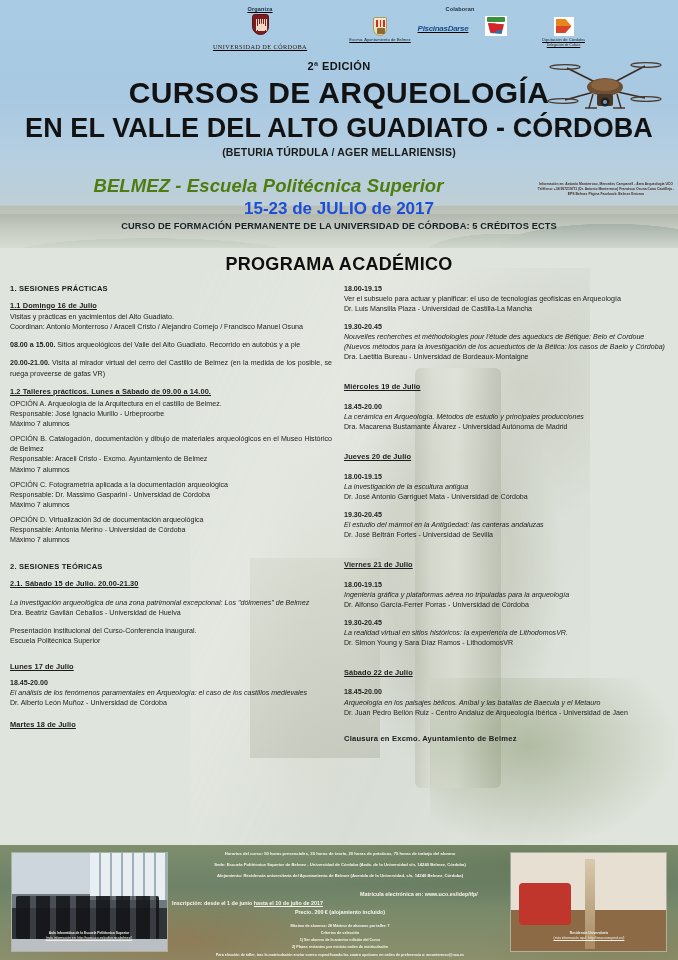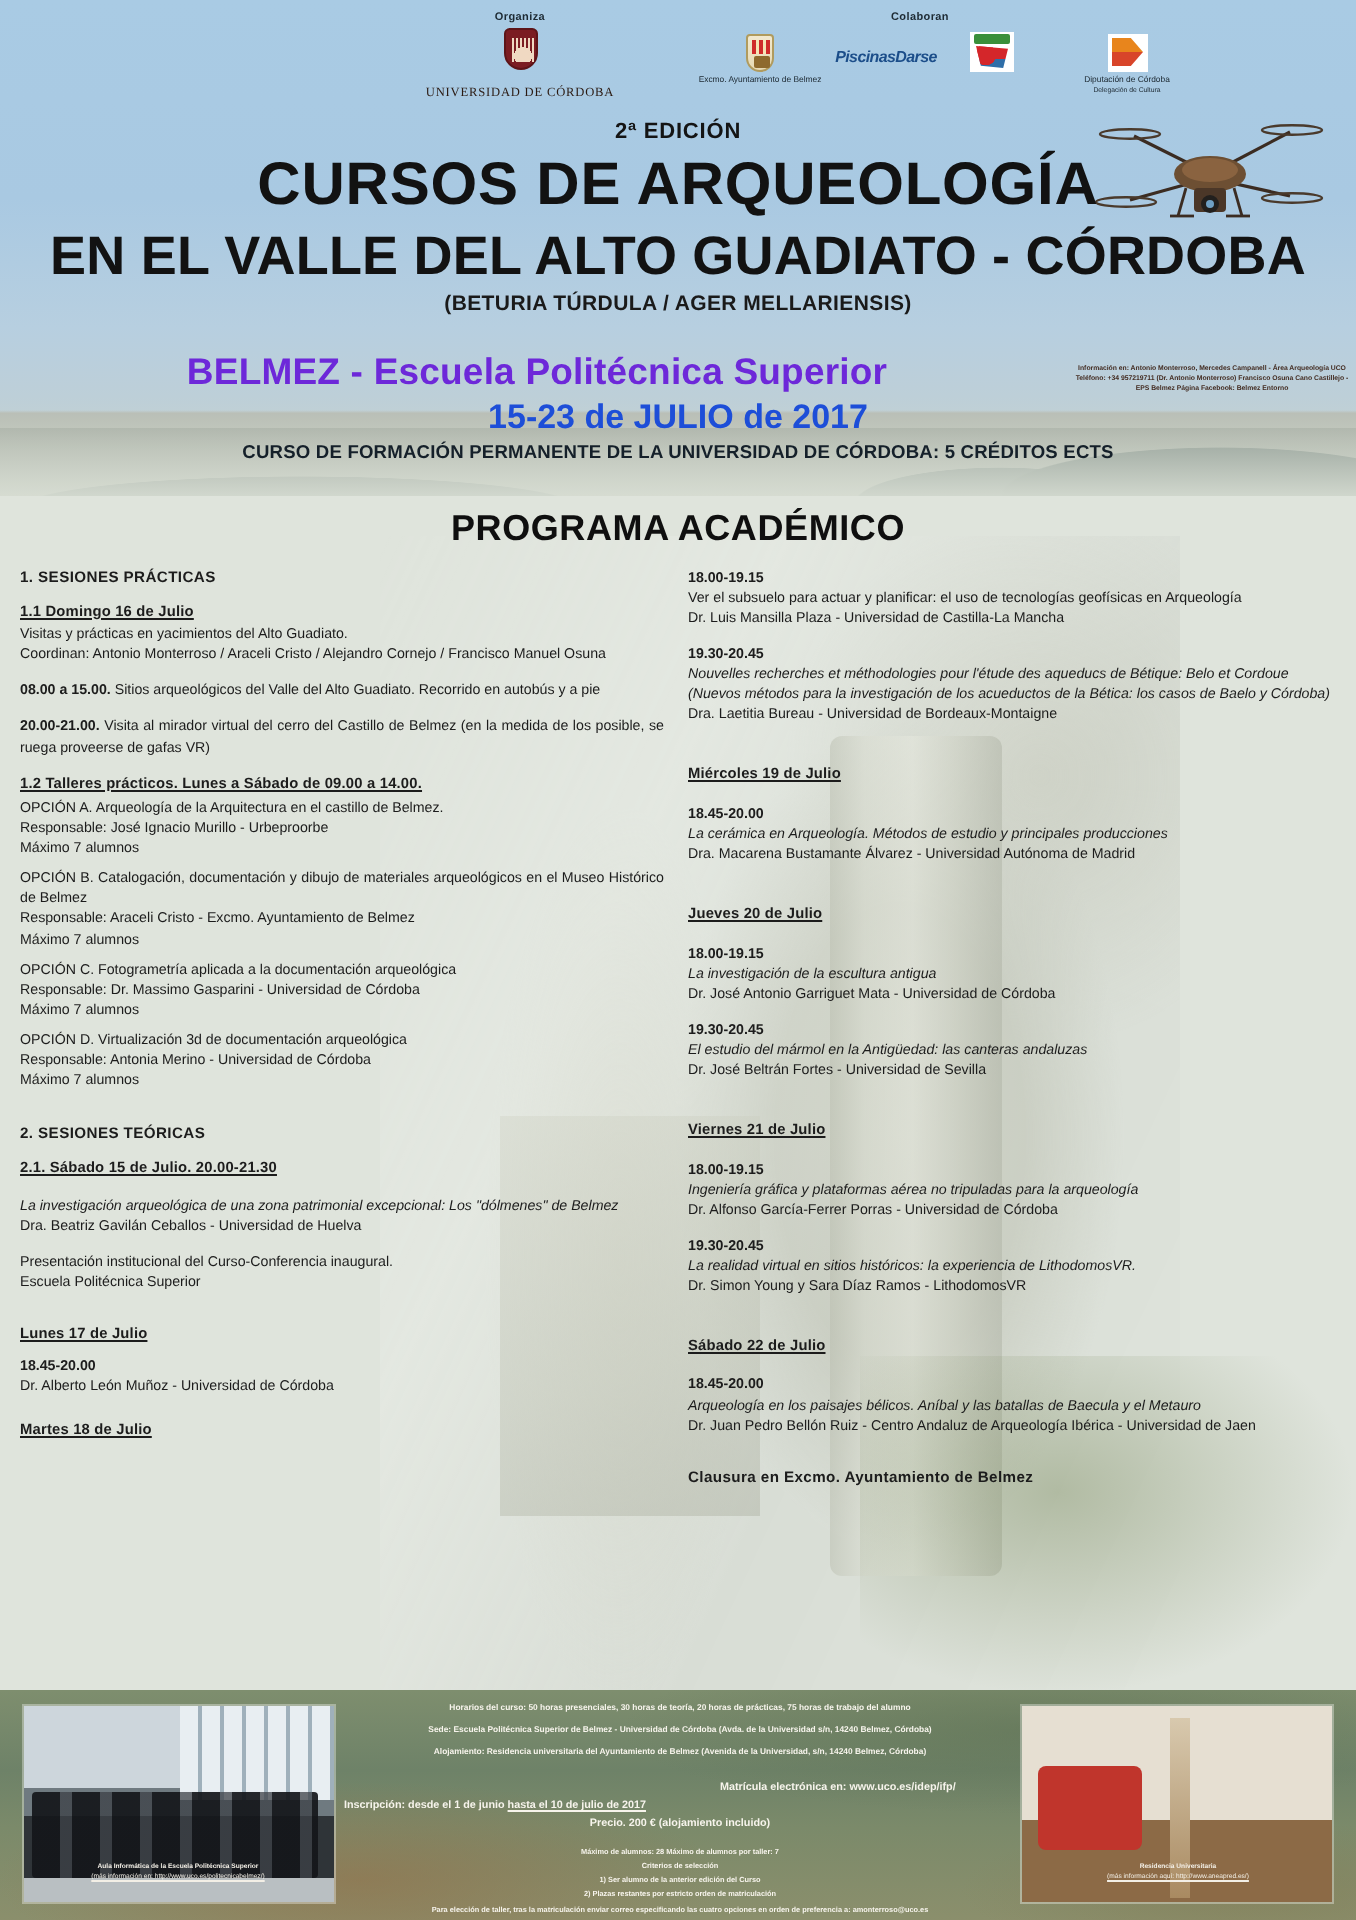--- a/index.html
+++ b/index.html
@@ -32,21 +32,21 @@
       linear-gradient(180deg, transparent 0%, transparent 42%, #b9bdb2 44%, #c9ccc0 70%, #d4d8cb 100%);
     opacity:.85;
   }
   .ridge2 {
     position:absolute; left:0; bottom:0; width:678px; height:34px;
     background: linear-gradient(180deg, rgba(150,160,150,.35), rgba(214,220,210,.9));
   }
 
   
   .logos { position:absolute; left:0; top:4px; width:678px; height:50px; }
-  .logo-group { position:absolute; text-align:center; }
+  .logo-group { position:absolute; text-align:center;text-decoration:underline; }
   .logo-cap {
     font-size:5.5px; font-weight:bold; color:#1d2a33; letter-spacing:.2px;
     display:block; margin-bottom:2px;
   }
   .logo-sub { font-size:4.2px; color:#1b2730; display:block; margin-top:1px; white-space:nowrap;}
   .uco-shield {
     width:17px; height:21px; margin:0 auto;
     background:#7b1c22;
     border-radius:3px 3px 9px 9px;
     position:relative;
@@ -117,21 +117,21 @@
   .title2{
     position:absolute; left:0; top:113px; width:678px; text-align:center;
     font-size:27px; font-weight:bold; color:#121212; letter-spacing:.1px;
   }
   .subtitle{
     position:absolute; left:0; top:146px; width:678px; text-align:center;
     font-size:10.5px; font-weight:bold; color:#1a1a1a; letter-spacing:.2px;
   }
   .venue{
     position:absolute; left:0; top:175px; width:537px; text-align:center;
-    font-size:18.5px; font-weight:bold; color:#6d28d9; letter-spacing:.1px;
+    font-size:18.5px; font-weight:bold; color:#4d7c0f; letter-spacing:.1px;font-style:italic;
   }
   .dates{
     position:absolute; left:0; top:199px; width:678px; text-align:center;
     font-size:17px; font-weight:bold; color:#1d4ed8;
   }
   .credits-line{
     position:absolute; left:0; top:221px; width:678px; text-align:center;
     font-size:9.3px; font-weight:bold; color:#15202a; letter-spacing:.1px;
   }
 
@@ -428,20 +428,21 @@
         <div>Escuela Politécnica Superior</div>
       </div>
 
       <div class="gap-md"></div>
 
       <div class="day">Lunes 17 de Julio</div>
       <div class="gap-sm"></div>
 
       <div class="blk">
         <div class="time">18.45-20.00</div>
+        <div class="it just">El análisis de los fenómenos paramentales en Arqueología: el caso de los castillos medievales</div>
         <div>Dr. Alberto León Muñoz - Universidad de Córdoba</div>
       </div>
 
       <div class="gap-sm"></div>
       <div class="day">Martes 18 de Julio</div>
     </div>
 
     <div class="col right">
 
       <div class="blk">

